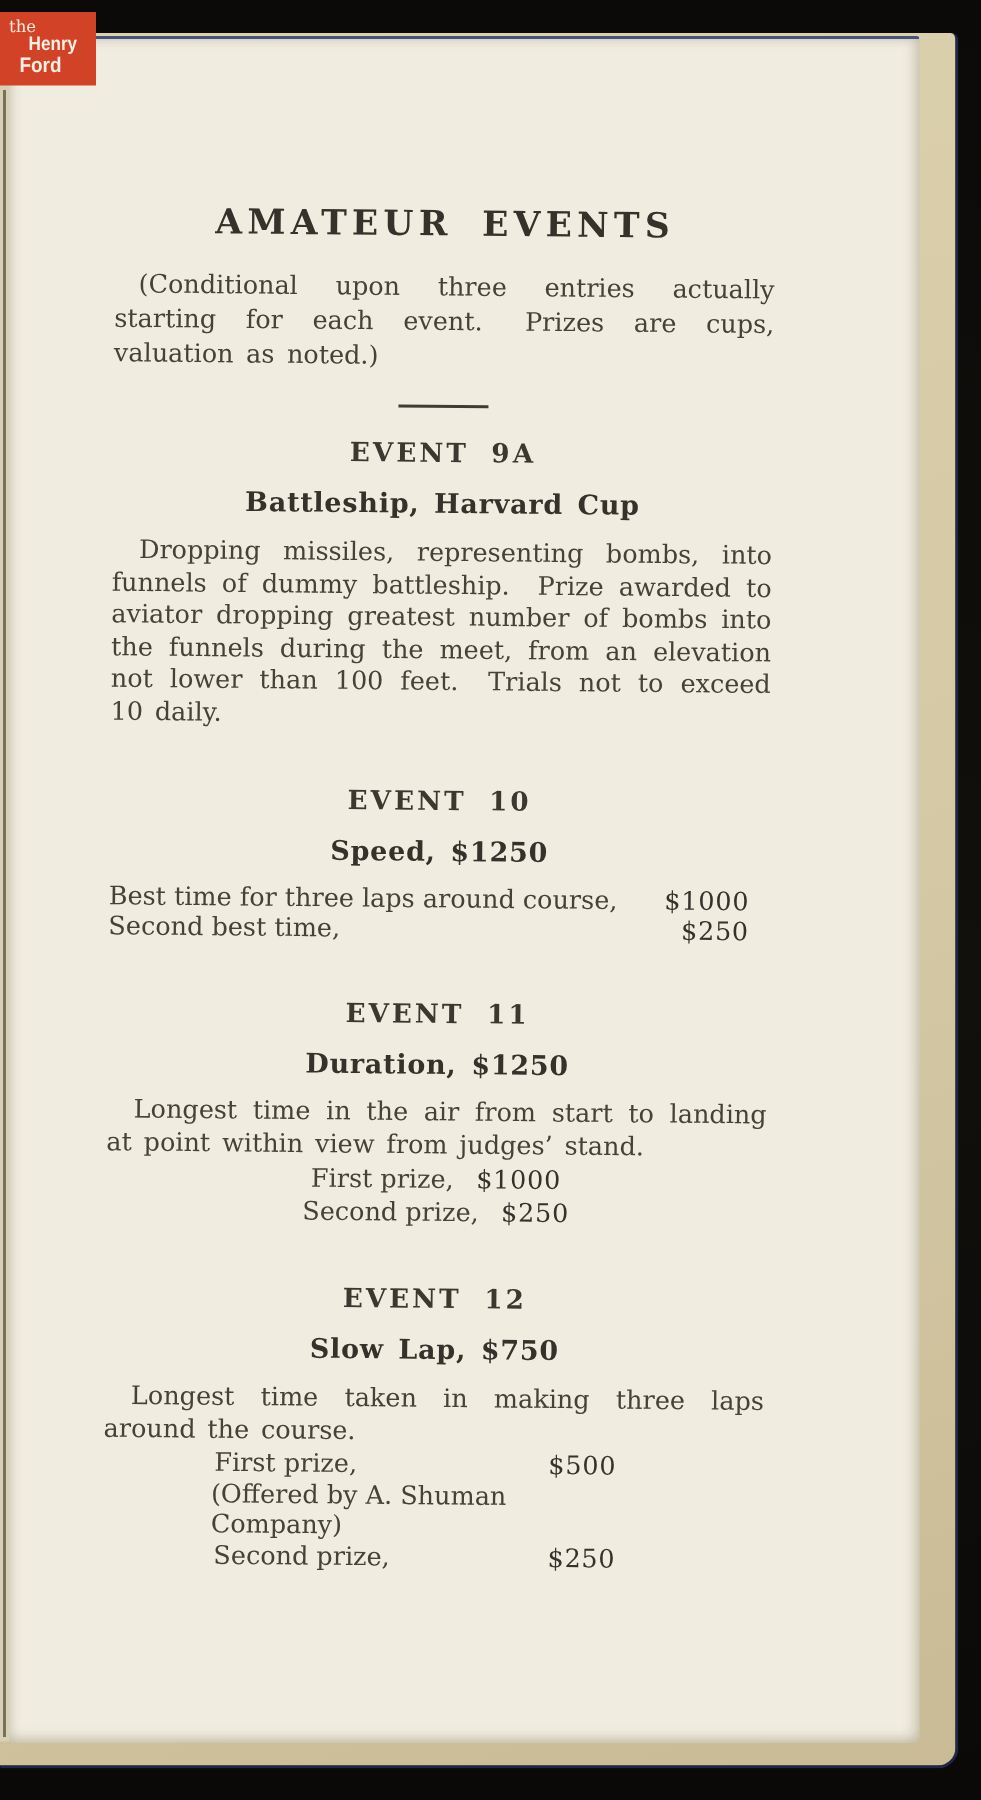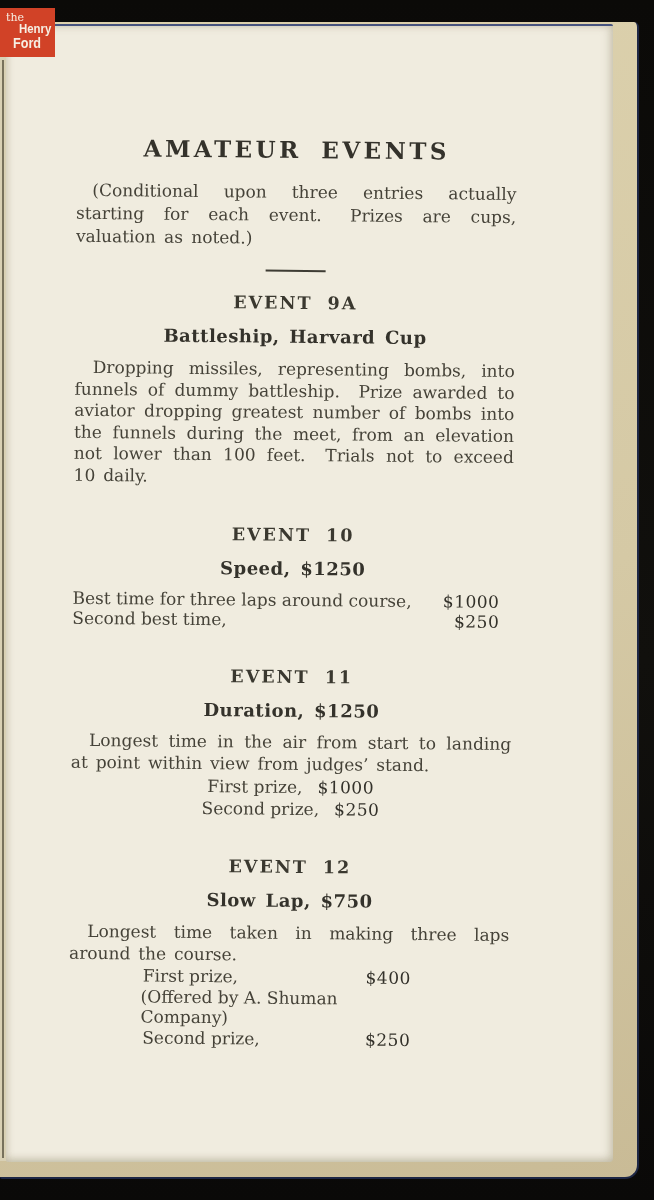--- a/index.html
+++ b/index.html
@@ -151,21 +151,21 @@
   .amt {
     font-weight: 400;
     color: #34322b;
     letter-spacing: 0.5px;
   }
   
   .logo {
     position: absolute;
     left: 0;
     top: 8px;
-    width: 55px;
+    width: 64px;
     height: 49px;
     background: #d14227;
   }
   .logo span {
     position: absolute;
     color: #f6efe3;
     font-family: "Liberation Sans", sans-serif;
   }
   .logo .logo-the {
     left: 6px;
@@ -247,21 +247,21 @@
       </div>
     </section>
 
     <section class="event">
       <h2 class="event-heading">EVENT 12</h2>
       <h3 class="event-subtitle">Slow Lap, $750</h3>
       <p class="event-body">Longest time taken in making three laps around the course.</p>
       <div class="rows-indent">
         <div class="row-indent">
           <span>First prize,</span>
-          <span class="amt">$400</span>
+          <span class="amt">$500</span>
         </div>
         <div class="row-indent no-amt">
           <span>(Offered by A. Shuman Company)</span>
         </div>
         <div class="row-indent">
           <span>Second prize,</span>
           <span class="amt">$250</span>
         </div>
       </div>
     </section>

